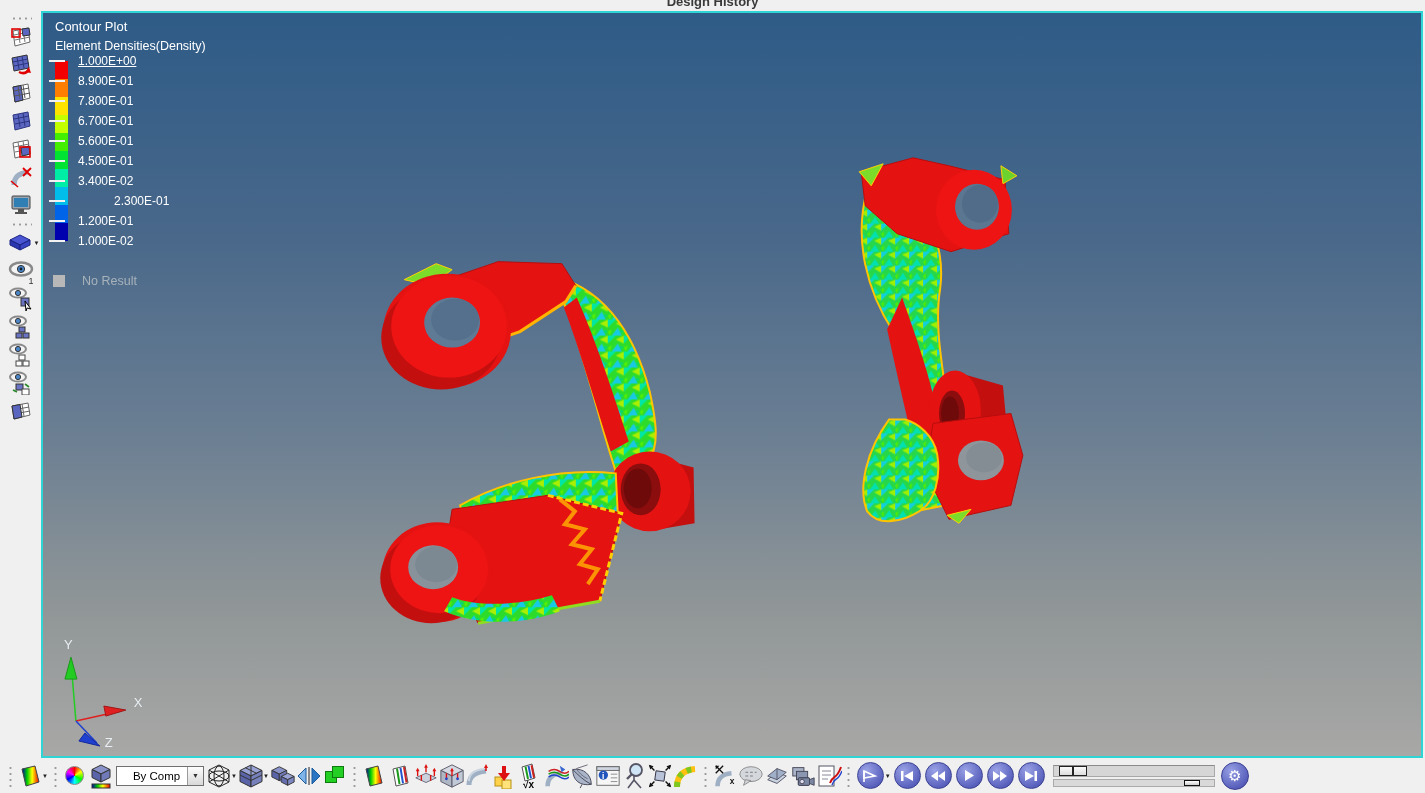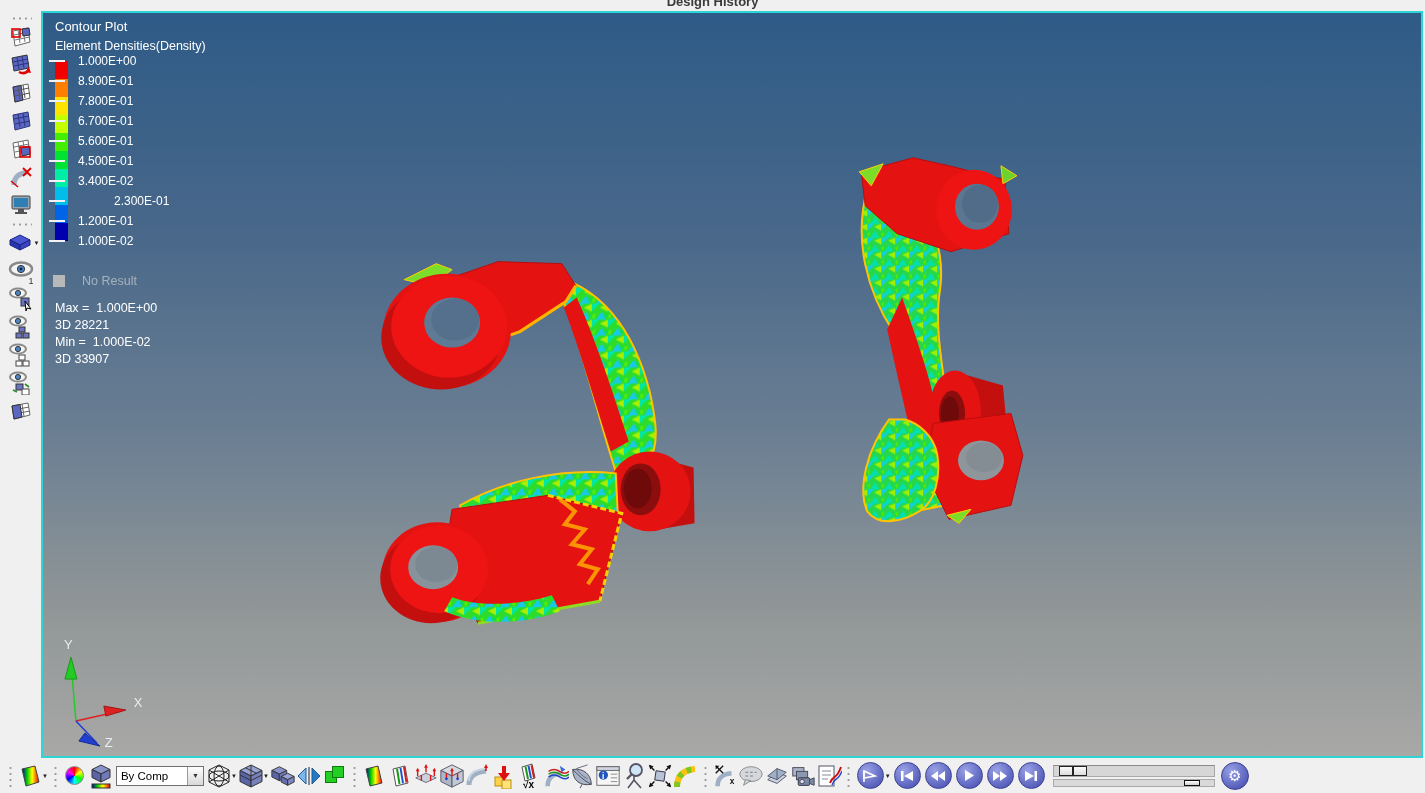--- a/index.html
+++ b/index.html
@@ -60,21 +60,21 @@
              background:radial-gradient(circle,#9a9a9a 1px, transparent 1.2px);
              background-size:5px 6px; background-position:1px 2px; }
   .bt-sep  { width:7px; height:26px; margin:0 3px;
              background:radial-gradient(circle,#9a9a9a 1px, transparent 1.2px);
              background-size:5px 6px; background-position:1px 2px; }
   .tb-btn { width:26px; height:27px; display:flex; align-items:center;
             justify-content:center; position:relative; flex:none; }
   .tb-caret { font-size:6px; color:#222; margin:0 1px 0 -1px; flex:none; align-self:center; }
   .combo { width:88px; height:20px; background:#fff; border:1px solid #707070;
            display:flex; align-items:center; flex:none; margin:0 2px; }
-  .combo .cval { flex:1; font-size:11.5px; padding-left:4px; color:#000; }
+  .combo .cval { flex:1; font-size:11.5px; padding-left:16px; color:#000; }
   .combo .cbtn { width:16px; height:18px; background:linear-gradient(#fdfdfd,#d8d8d8);
                  border-left:1px solid #9a9a9a; font-size:7px; display:flex;
                  align-items:center; justify-content:center; color:#333; }
   .colorwheel { width:19px; height:19px; border-radius:50%;
                 background:conic-gradient(#f00,#ff0,#0f0,#0ff,#00f,#f0f,#f00);
                 border:1px solid #888; }
   .greensq { position:relative; width:20px; height:20px; }
   .greensq i { position:absolute; width:12px; height:12px; background:#22cf22;
                border:1px solid #0c7a0c; }
   .greensq i:first-child { left:0; top:5px; }
@@ -348,21 +348,21 @@
             <div class="lg-chip" style="background: rgb(255, 228, 0);"></div>
             <div class="lg-chip" style="background: rgb(196, 255, 0);"></div>
             <div class="lg-chip" style="background: rgb(68, 238, 0);"></div>
             <div class="lg-chip" style="background: rgb(0, 227, 50);"></div>
             <div class="lg-chip" style="background: rgb(0, 237, 166);"></div>
             <div class="lg-chip" style="background: rgb(0, 189, 233);"></div>
             <div class="lg-chip" style="background: rgb(0, 100, 232);"></div>
             <div class="lg-chip" style="background: rgb(0, 0, 174);"></div>
           </div>
         <div>
-            <div class="lg-tickrow" style="top: -7px;">
+            <div class="lg-tickrow" style="top: -7px; text-decoration: underline;">
               <span class="lg-dash"></span>
               <span class="lg-val">1.000E+00</span>
             </div>
             <div class="lg-tickrow" style="top: 13px;">
               <span class="lg-dash"></span>
               <span class="lg-val">8.900E-01</span>
             </div>
             <div class="lg-tickrow" style="top: 33px; align-items: center;">
               <span class="lg-dash"></span>
               <span class="lg-val">7.800E-01</span>
@@ -394,26 +394,20 @@
             <div class="lg-tickrow" style="top: 173px;">
               <span class="lg-dash"></span>
               <span class="lg-val">1.000E-02</span>
             </div>
           </div>
       </div>
       <div class="lg-noresult">
         <div class="lg-nr-chip" style="background: rgb(184, 184, 184);"></div>
         <div class="lg-nr-label">No Result</div>
       </div>
-      <div class="lg-stats">
-          <div>Max =  1.000E+00</div>
-          <div>3D 28221</div>
-          <div>Min =  1.000E-02</div>
-          <div>3D 33907</div>
-        </div>
     </div>
 
   </div>
 </div>
 
 <div class="bottom-toolbar">
   <div class="bt-grip"></div>
 
   <div class="tb-btn">
     <svg width="24" height="24" viewBox="0 0 24 24">

